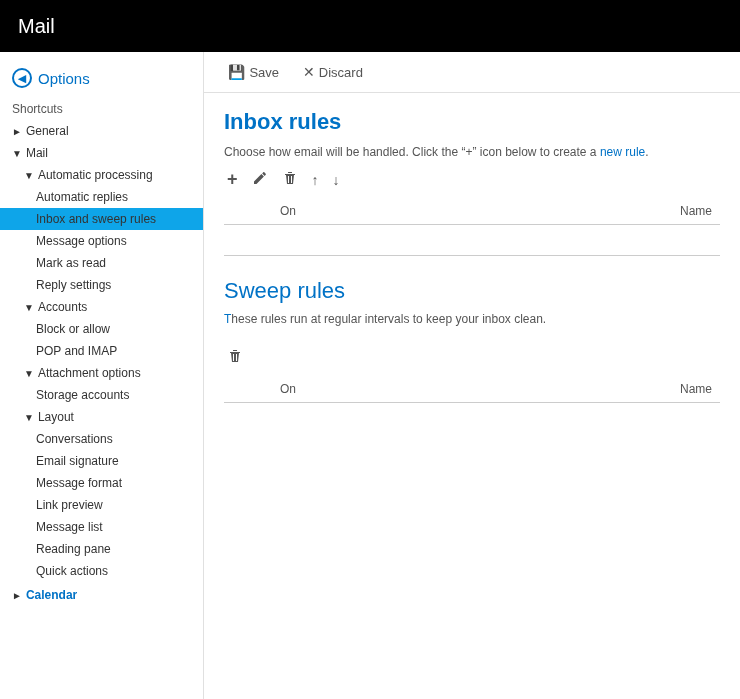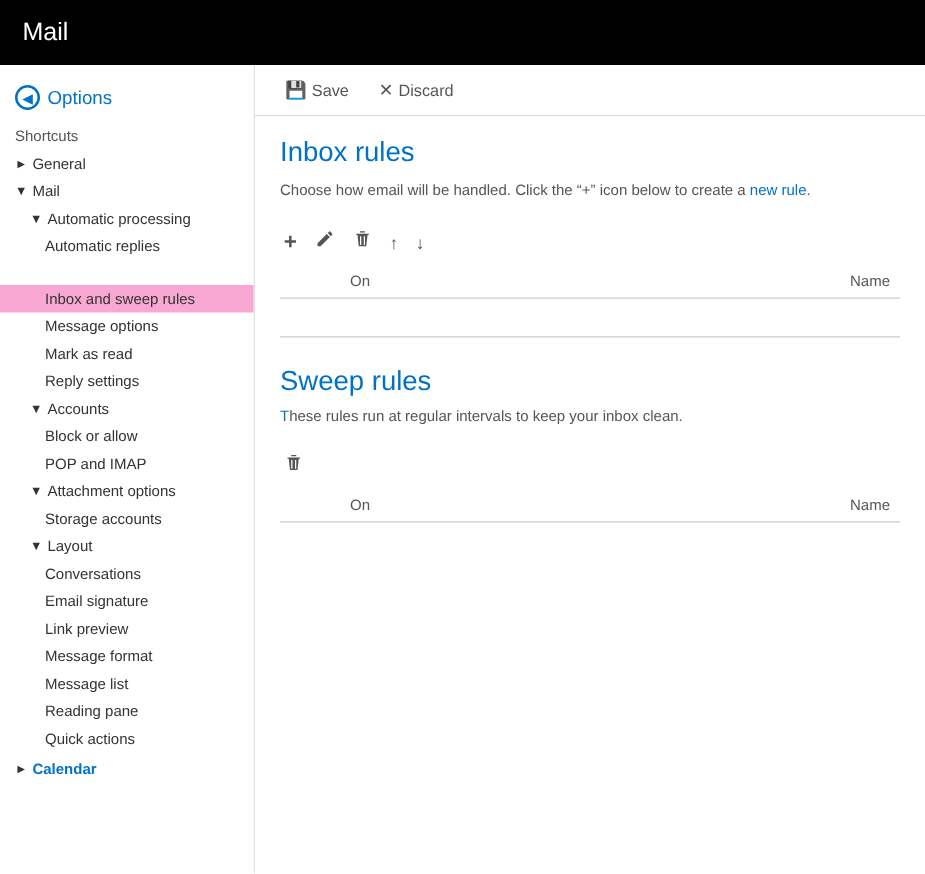--- a/index.html
+++ b/index.html
@@ -56,23 +56,22 @@
     }
 
     .sidebar-item {
       padding: 4px 12px 4px 24px;
       font-size: 12px;
       color: #333;
       cursor: pointer;
     }
 
     .sidebar-item.active {
-      background: #f9a8d4;
+      background: #0ea5e9;
       color: #333;
-      margin-top: 20px;
     }
 
     .sidebar-group-header {
       padding: 4px 12px;
       font-size: 12px;
       color: #333;
       cursor: pointer;
       display: flex;
       align-items: center;
     }
@@ -122,29 +121,28 @@
       font-size: 14px;
     }
 
     
     .section {
       padding: 16px 20px 20px 20px;
     }
 
     .section-title {
       font-size: 22px;
-      font-weight: 400;
+      font-weight: 700;
       color: #0072c6;
       margin-bottom: 8px;
     }
 
     .section-desc {
       font-size: 12px;
       color: #555;
-      margin-bottom: 14px;
       line-height: 1.5;
     }
 
     
     .action-icons {
       display: flex;
       align-items: center;
       gap: 8px;
       margin-bottom: 0;
       padding: 6px 0;
@@ -289,24 +287,24 @@
       <span class="triangle">▼</span>
       <span>Layout</span>
     </div>
     <div class="sidebar-item indent-2">
       <span>Conversations</span>
     </div>
     <div class="sidebar-item indent-2">
       <span>Email signature</span>
     </div>
     <div class="sidebar-item indent-2">
+      <span>Message format</span>
+    </div>
+    <div class="sidebar-item indent-2">
       <span>Link preview</span>
-    </div>
-    <div class="sidebar-item indent-2">
-      <span>Message format</span>
     </div>
     <div class="sidebar-item indent-2">
       <span>Message list</span>
     </div>
     <div class="sidebar-item indent-2">
       <span>Reading pane</span>
     </div>
     <div class="sidebar-item indent-2">
       <span>Quick actions</span>
     </div>

